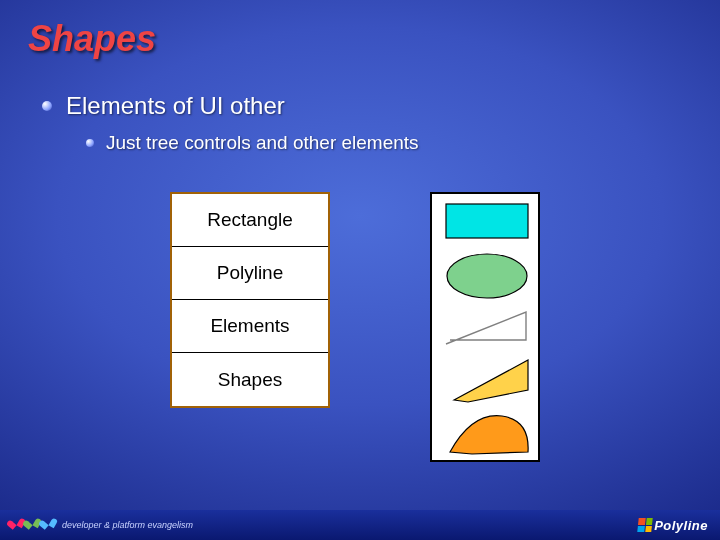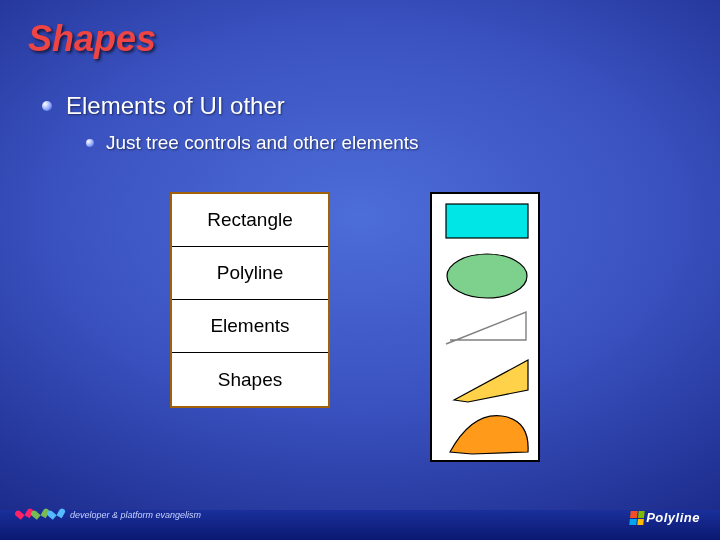--- a/index.html
+++ b/index.html
@@ -82,23 +82,23 @@
     background: #fff;
     border: 2px solid #000;
   }
 
   .footer-bar {
     position: absolute;
     left: 0; right: 0; bottom: 0;
     height: 30px;
     background: linear-gradient(to bottom, #1a2f9c, #0a1870);
     display: flex;
-    align-items: flex-start;
+    align-items: center;
     justify-content: space-between;
-    padding: 0 20px;
+    padding: 0 12px;
   }
   .footer-left {
     display: flex;
     align-items: center;
     gap: 6px;
   }
   .heart {
     width: 10px; height: 10px;
     display: inline-block;
     transform: rotate(-10deg);

